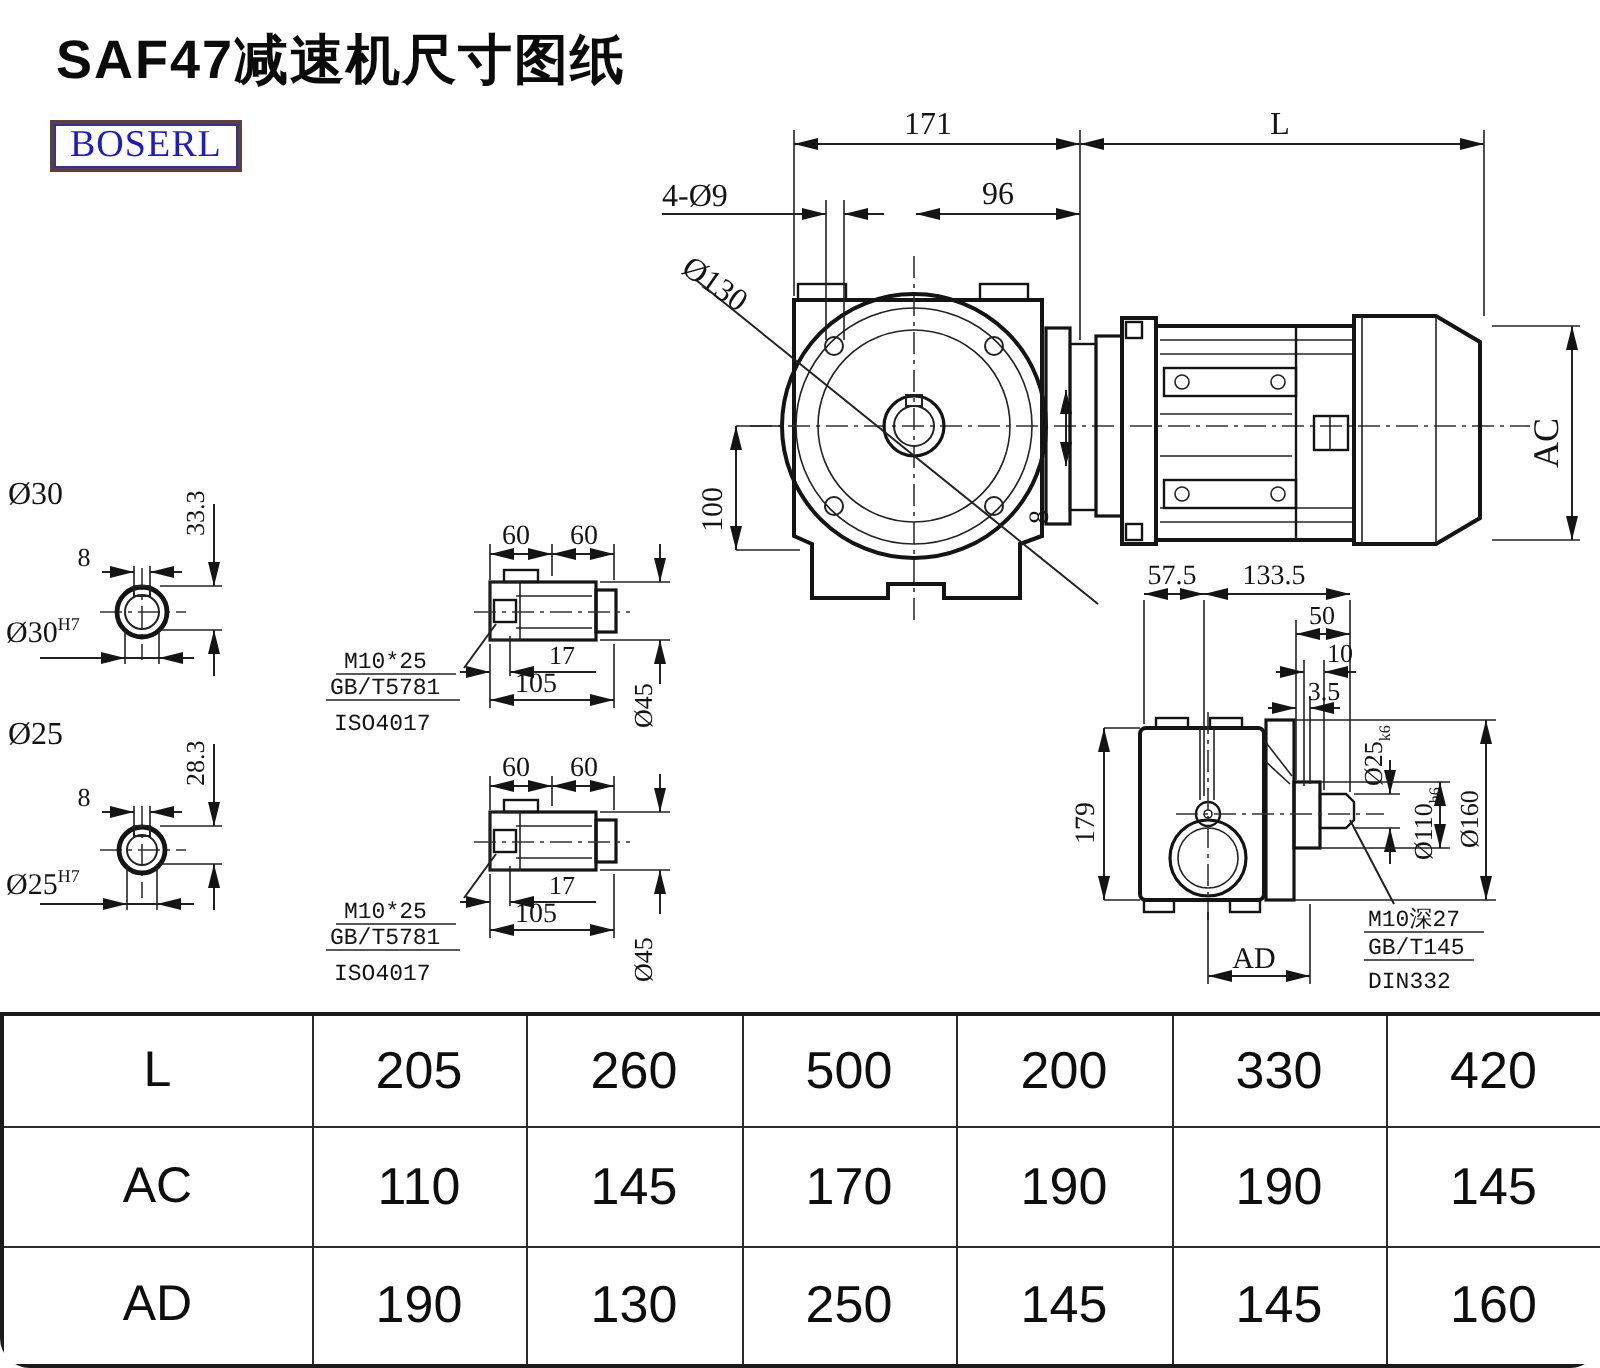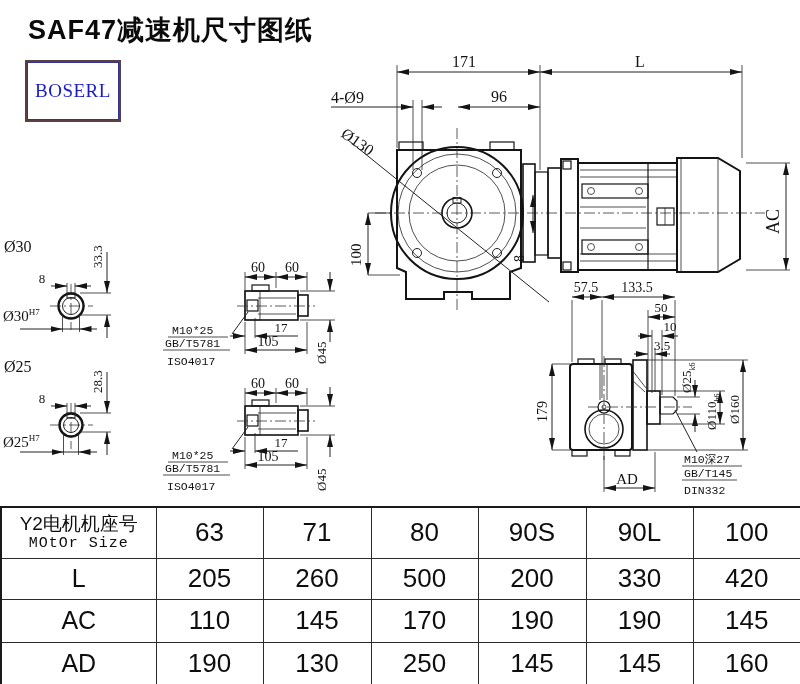--- a/index.html
+++ b/index.html
@@ -1,20 +1,20 @@
 <!DOCTYPE html>
 <html><head>
 <meta charset="utf-8">
 <style>
   html,body{margin:0;padding:0;background:#fff;}
   .page{position:relative;width:800px;height:684px;background:#fff;overflow:hidden;
-        font-family:"Liberation Sans",sans-serif;color:#111;}
+        font-family:"Liberation Sans",sans-serif;color:#111;border-radius:15px;}
   .title{position:absolute;left:28px;top:12px;font-size:27px;font-weight:bold;
          letter-spacing:1px;color:#0b0b0b;font-family:"Liberation Sans",sans-serif;}
-  .brand{position:absolute;left:25px;top:60px;padding:18px 8px;border:2px solid #5a4140;
+  .brand{position:absolute;left:25px;top:60px;padding:0 8px;border:2px solid #5a4140;
          box-shadow:inset 0 0 0 1px #32329a;background:#fff;
          font-family:"Liberation Serif",serif;font-size:19px;color:#1c1cc4;letter-spacing:.5px;}
   svg{position:absolute;left:0;top:0;}
   svg text{fill:#141414;}
   .ds{font-family:"Liberation Serif",serif;font-size:15px;}
   .d14{font-family:"Liberation Serif",serif;font-size:14px;}
   .d13{font-family:"Liberation Serif",serif;font-size:13px;}
   .d16{font-family:"Liberation Serif",serif;font-size:16px;}
   .d18{font-family:"Liberation Serif",serif;font-size:18px;}
   .mono{font-family:"Liberation Mono","DejaVu Sans Mono",monospace;font-size:11.5px;}
@@ -335,32 +335,20 @@
     <colgroup>
       <col style="width:155px">
         <col style="width:107px">
         <col style="width:108px">
       <col style="width:107px">
         <col style="width:108px">
         <col style="width:107px">
         <col style="width:108px">
     </colgroup>
     <tbody>
-        <tr style="height:51px">
-      <td>
-        <div class="hd1">Y2电机机座号</div>
-        <div class="hd2">MOtOr Size</div>
-      </td>
-      <td>63</td>
-      <td>71</td>
-      <td>80</td>
-      <td>90S</td>
-      <td>90L</td>
-      <td>100</td>
-    </tr>
     <tr style="height:41px">
       <td class="rowlab">L</td>
       <td>205</td>
       <td>260</td>
       <td>500</td>
       <td>200</td>
       <td>330</td>
       <td>420</td>
     </tr>
     <tr style="height:43px">

